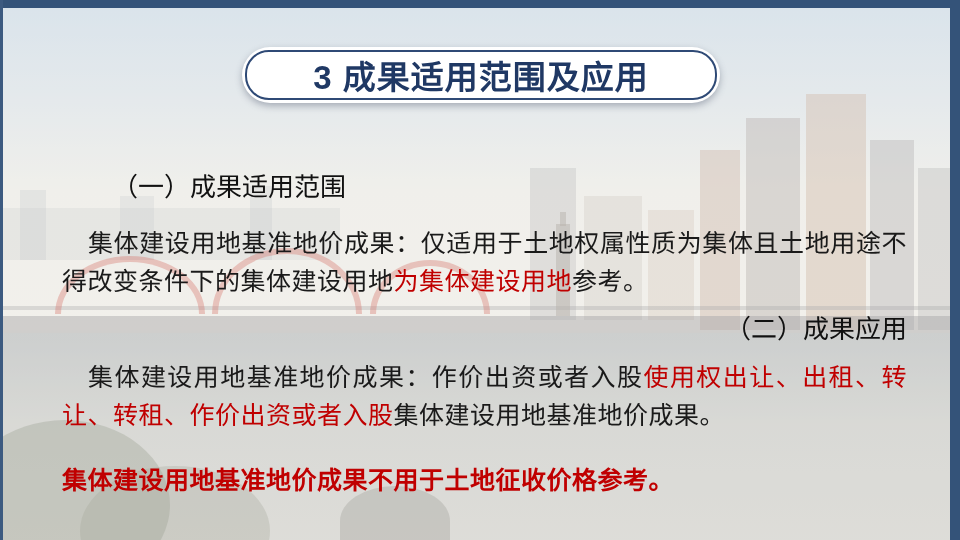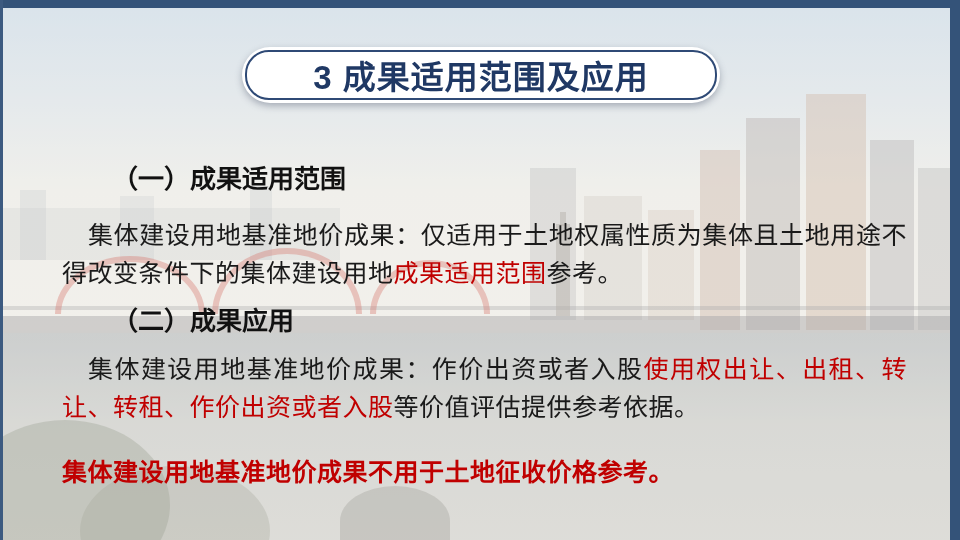--- a/index.html
+++ b/index.html
@@ -37,23 +37,23 @@
   .title-pill::before{
     content:"";position:absolute;inset:3px;border:2px solid #2f4a76;border-radius:24px;
   }
   .title-text{
     font-family:"Liberation Sans","DejaVu Sans",sans-serif;
     font-weight:bold;font-size:33px;color:#1f3864;letter-spacing:1px;white-space:nowrap;
   }
   
   .content{position:absolute;left:62px;top:163px;width:845px;color:#1a1a1a;}
   .sec-heading{
-    margin:0 0 20px 50px;font-size:26px;line-height:34px;font-weight:700;color:#111111;
+    margin:8px 0 20px 50px;font-size:26px;line-height:34px;font-weight:400;color:#111111;
   }
-  .sec-heading.second{margin-top:0;margin-bottom:12px;}
+  .sec-heading.second{margin-top:0;margin-bottom:12px;text-align:right;}
   .para{
     margin:0 0 12px 0;font-size:25px;line-height:38px;text-indent:26px;
     letter-spacing:.5px;text-align:justify;
   }
   .red{color:#c00000;}
   .warning{
     margin:28px 0 0 0;font-size:25px;line-height:36px;font-weight:bold;
     color:#c00000;text-indent:0;letter-spacing:.5px;
   }
 </style>
@@ -102,22 +102,22 @@
   <div class="frame-left"></div>
 
   <div class="title-pill">
     <span class="title-text">3 成果适用范围及应用</span>
   </div>
 
   <div class="content">
 
     <h2 class="sec-heading">（一）成果适用范围</h2>
 
-    <p class="para"><span>集体建设用地基准地价成果：仅适用于土地权属性质为集体且土地用途不得改变条件下的集体建设用地</span><span class="red">成果适用范围</span><span>参考。</span></p>
+    <p class="para"><span>集体建设用地基准地价成果：仅适用于土地权属性质为集体且土地用途不得改变条件下的集体建设用地</span><span class="red">为集体建设用地</span><span>参考。</span></p>
 
     <h2 class="sec-heading second">（二）成果应用</h2>
 
-    <p class="para"><span>集体建设用地基准地价成果：作价出资或者入股</span><span class="red">使用权出让、出租、转让、转租、作价出资或者入股</span><span>等价值评估提供参考依据。</span></p>
+    <p class="para"><span>集体建设用地基准地价成果：作价出资或者入股</span><span class="red">使用权出让、出租、转让、转租、作价出资或者入股</span><span>集体建设用地基准地价成果。</span></p>
 
     <p class="warning">集体建设用地基准地价成果不用于土地征收价格参考。</p>
 
   </div>
 </div>
 
 </body></html>

